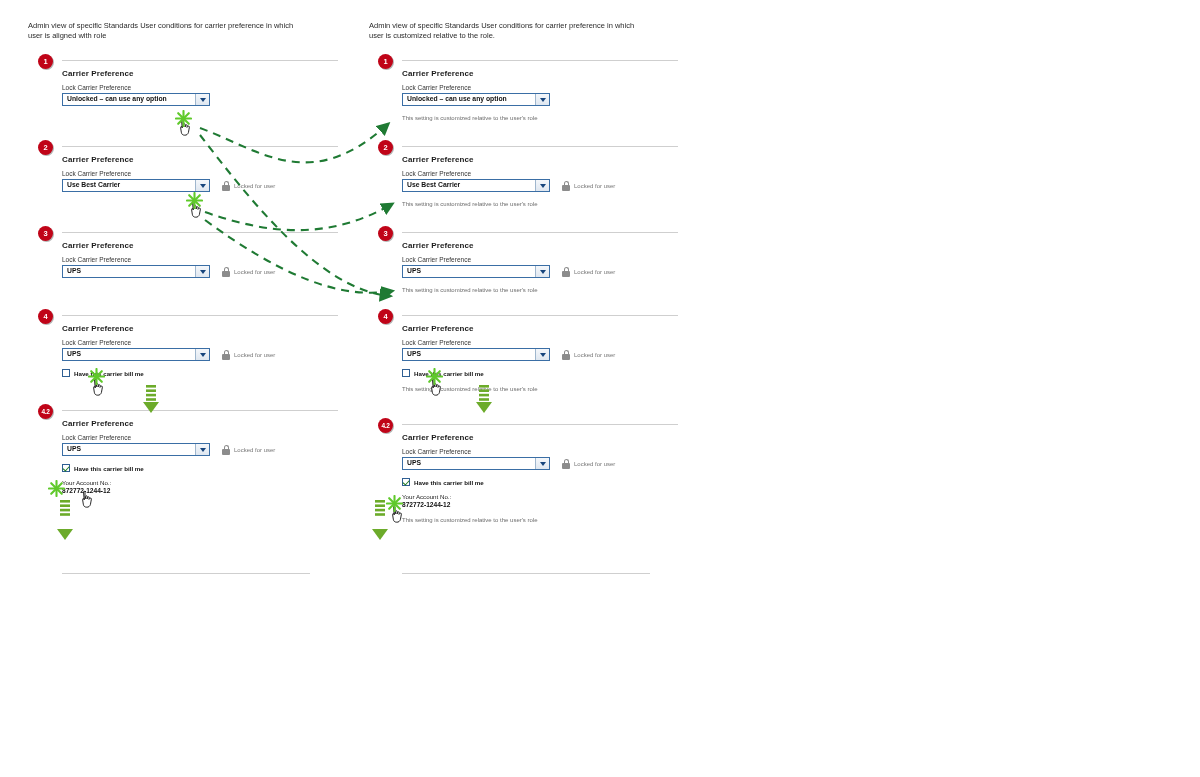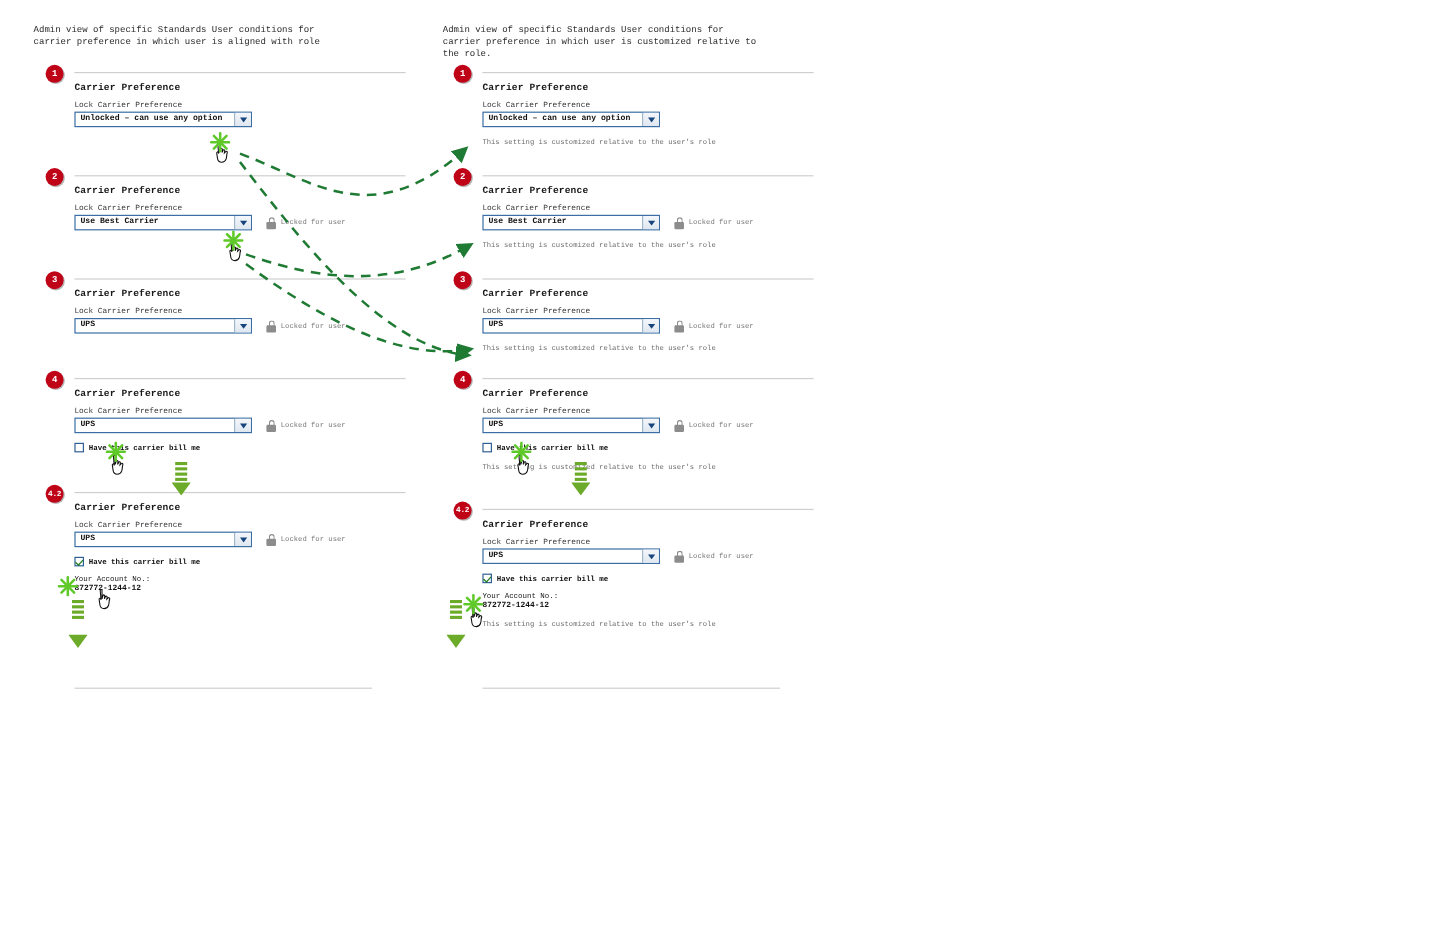--- a/index.html
+++ b/index.html
@@ -1,21 +1,21 @@
 <!DOCTYPE html>
 <html><head>
 <meta charset="utf-8">
 <style>
   html,body{margin:0;padding:0;}
   body{
     width:1200px;height:777px;background:#ffffff;
     font-family:"Liberation Sans", sans-serif;
     color:#000;overflow:hidden;position:relative;
   }
-  .page{position:relative;width:1116px;height:777px;font-family:Liberation Mono, monospace;}
+  .page{position:relative;width:1116px;height:777px;}
 
   
   .col-caption{
     position:absolute;font-size:7.5px;line-height:10px;color:#2b2b2b;
     width:270px;
   }
   #caption-left{left:28px;top:21px;}
   #caption-right{left:369px;top:21px;}
 
   

